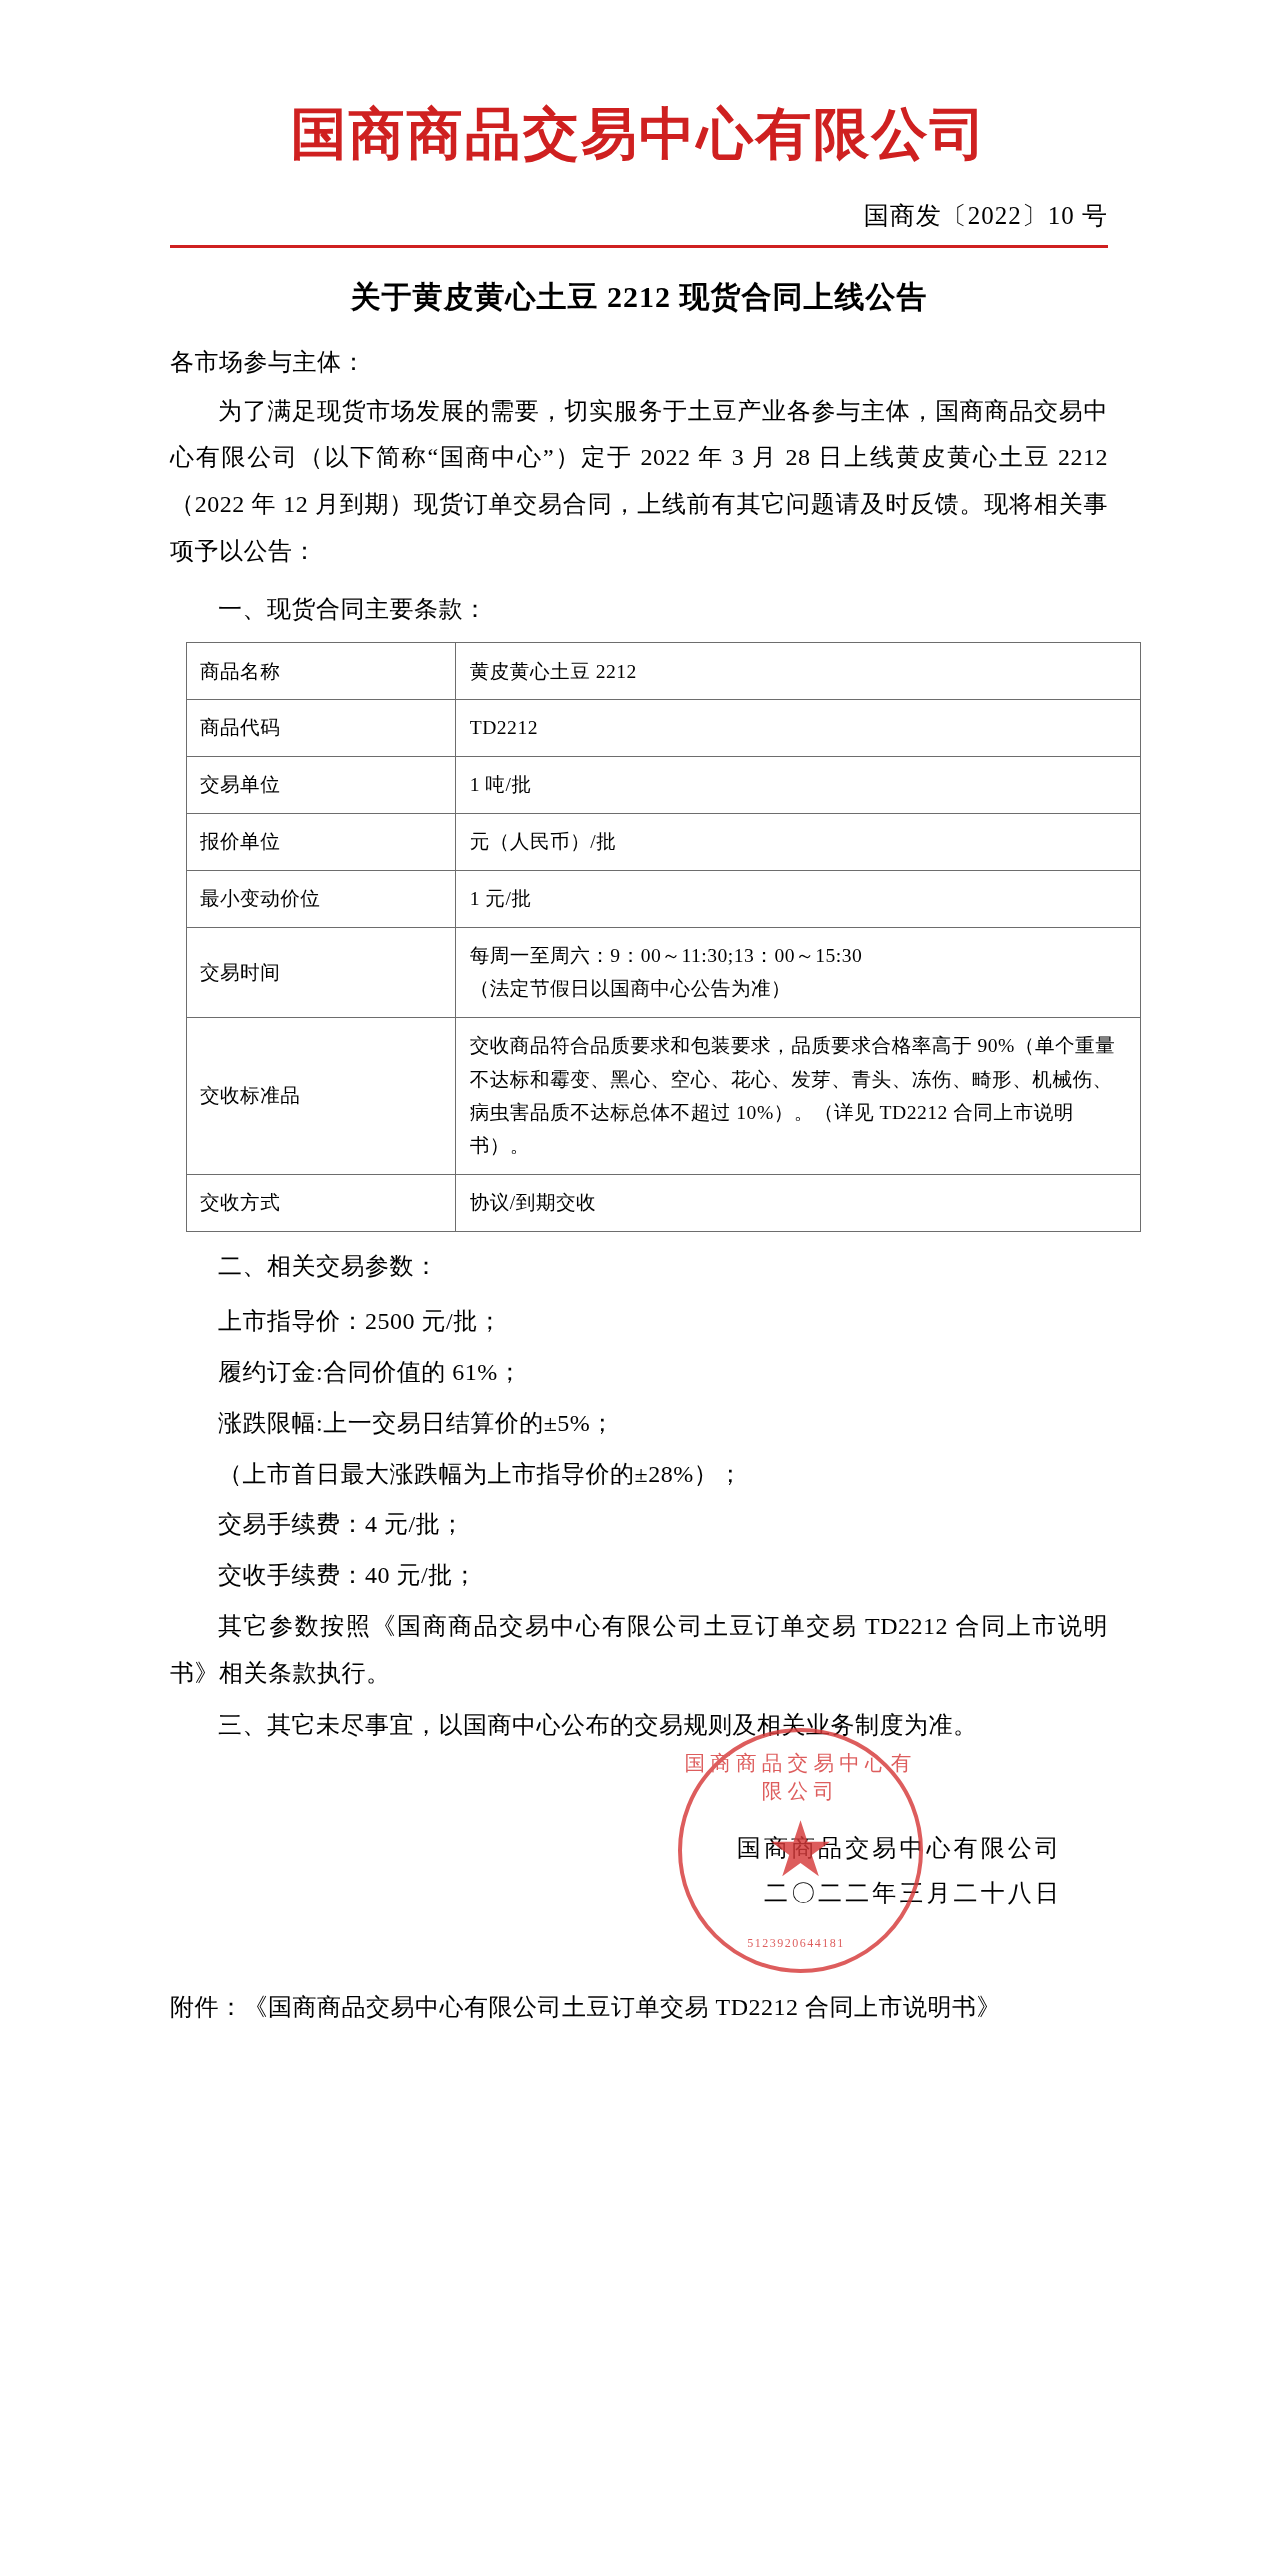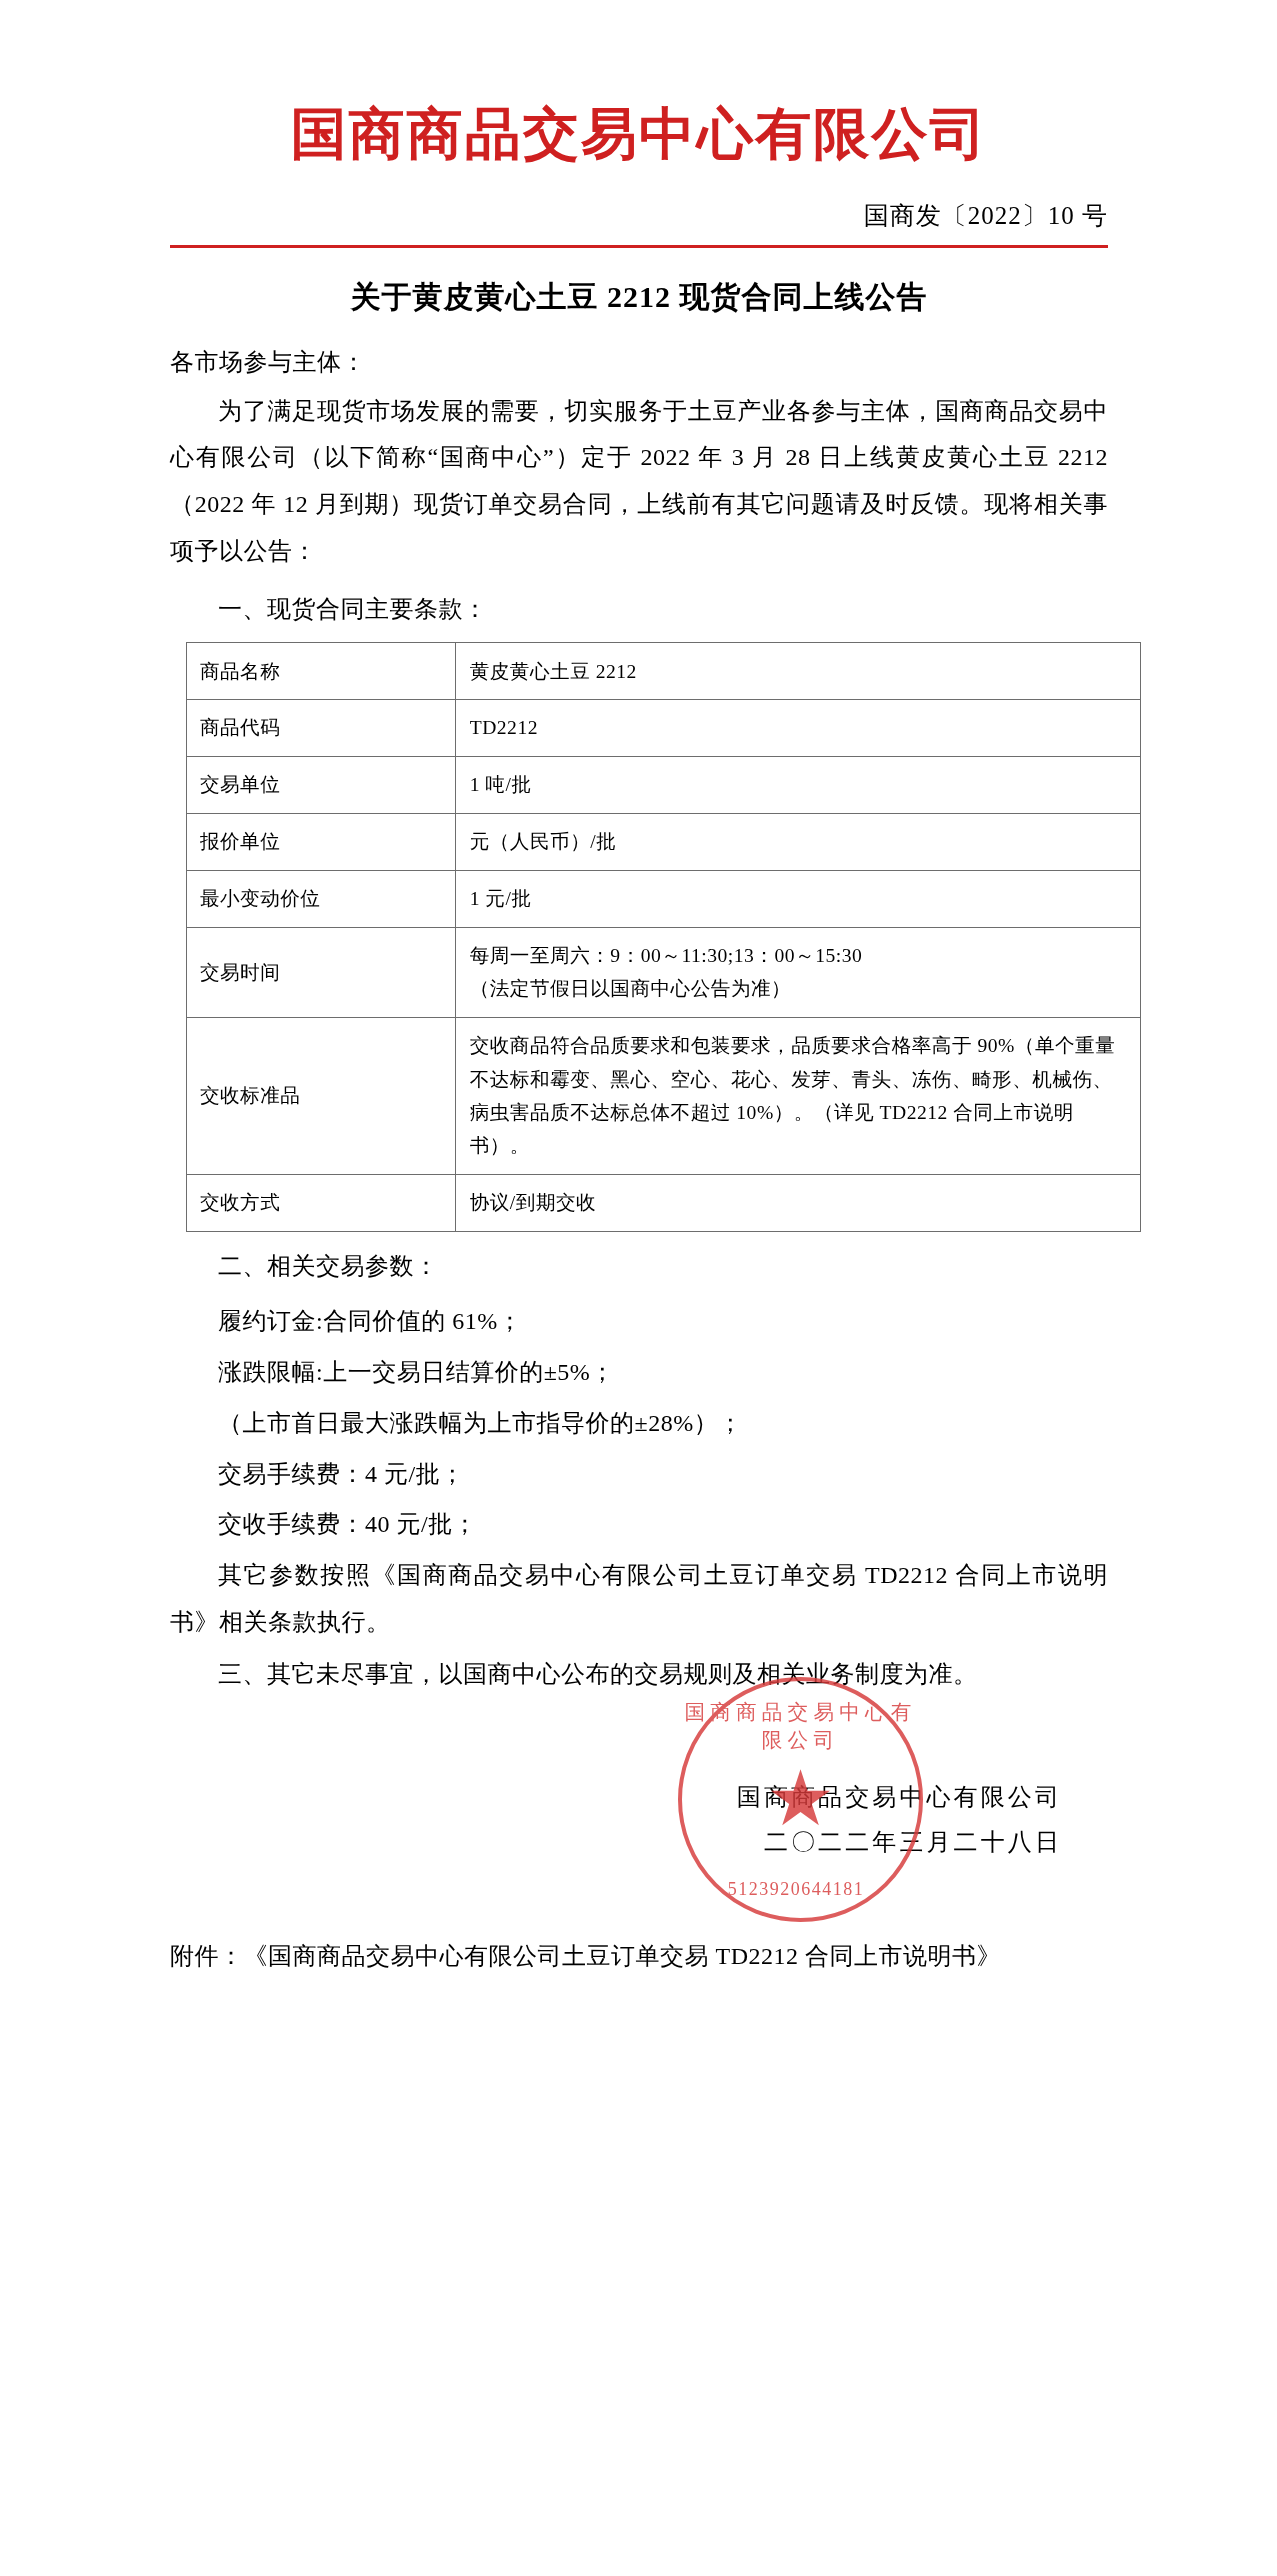--- a/index.html
+++ b/index.html
@@ -138,21 +138,21 @@
     font-size: 20.6px;
     letter-spacing: 5.2px;
   }
   .seal .seal-bottom {
     position: absolute;
     left: 0;
     right: 9px;
     bottom: 17.5px;
     text-align: center;
     color: #d63a3a;
-    font-size: 18px;
+    font-size: 12px;
     letter-spacing: 1.5px;
   }
   .attachment {
     margin-top: 67px;
     font-size: 24px;
     line-height: 1.95;
     text-align: justify;
     letter-spacing: 0.5px;
   }
 </style>
@@ -208,20 +208,21 @@
       </tr>
       <tr>
         <td class="label">交收方式</td>
         <td class="value">协议/到期交收</td>
       </tr>
     </tbody>
   </table>
 
   <div class="section-head">二、相关交易参数：</div>
 
+  <div class="param-line">上市指导价：2500 元/批；</div>
   <div class="param-line">履约订金:合同价值的 61%；</div>
   <div class="param-line">涨跌限幅:上一交易日结算价的±5%；</div>
   <div class="param-line">（上市首日最大涨跌幅为上市指导价的±28%）；</div>
   <div class="param-line">交易手续费：4 元/批；</div>
   <div class="param-line">交收手续费：40 元/批；</div>
 
   <p class="body-text">其它参数按照《国商商品交易中心有限公司土豆订单交易 TD2212 合同上市说明书》相关条款执行。</p>
 
   <p class="body-text">三、其它未尽事宜，以国商中心公布的交易规则及相关业务制度为准。</p>
 

